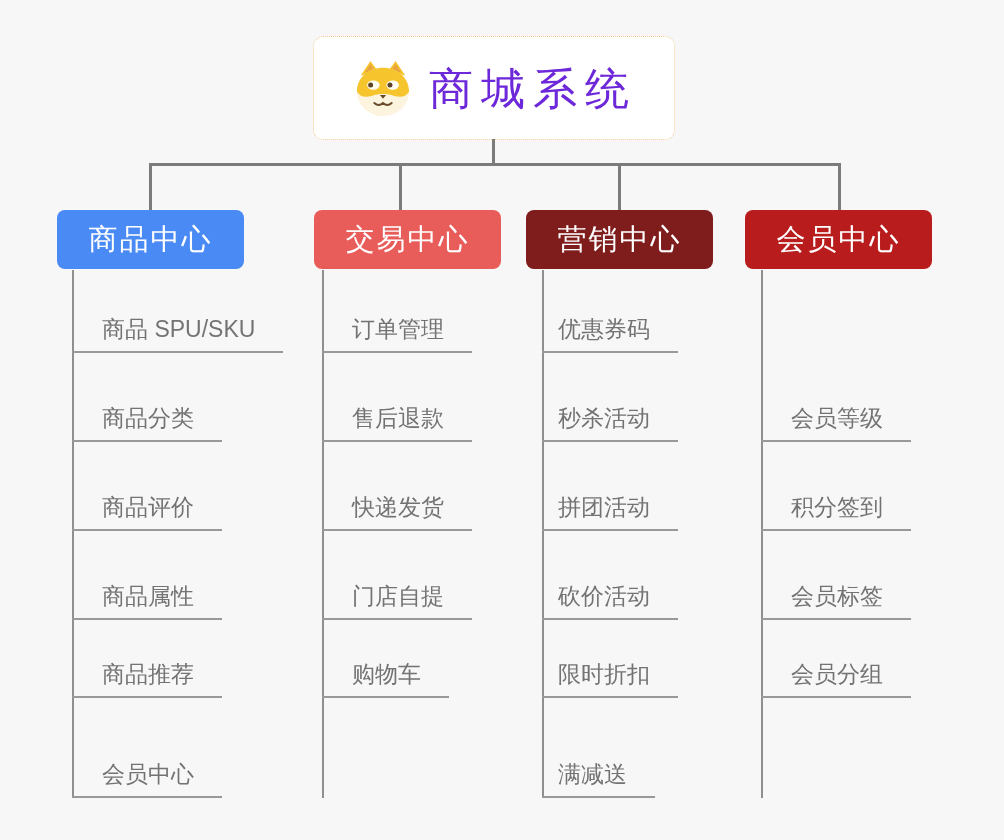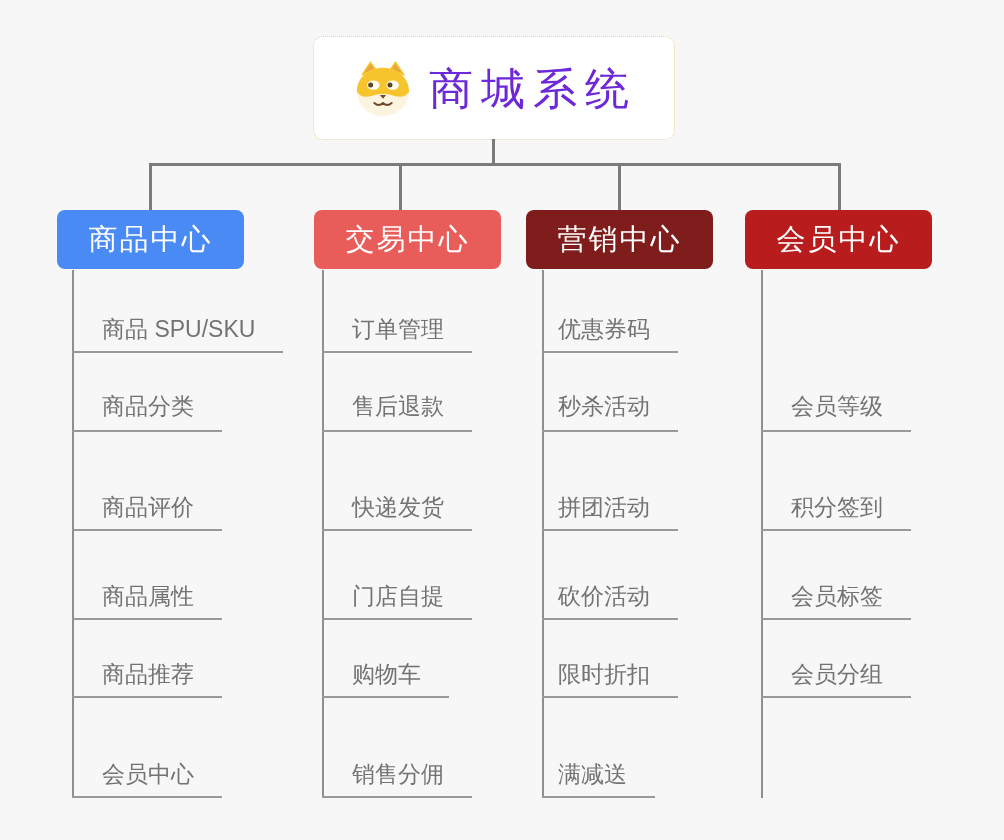--- a/index.html
+++ b/index.html
@@ -66,21 +66,21 @@
     font-size:23px;color:#737373;
     padding:0 28px 7px 30px;
     border-bottom:2px solid #999999;
     line-height:1.25;
   }
   .lx-0{left:72px;}
   .lx-1{left:322px;}
   .lx-2{left:542px;padding-left:16px;}
   .lx-3{left:761px;}
   .ly-0{bottom:487px;}
-  .ly-1{bottom:408px;font-family:Liberation Mono, monospace;}
+  .ly-1{bottom:398px;}
   .ly-2{bottom:309px;}
   .ly-3{bottom:220px;}
   .ly-4{bottom:142px;}
   .ly-5{bottom:42px;}
 </style>
 </head>
 <body>
 
 <div id="stage">
 
@@ -126,21 +126,20 @@
   <div class="leaf lx-0 ly-2">商品评价</div>
   <div class="leaf lx-0 ly-3">商品属性</div>
   <div class="leaf lx-0 ly-4">商品推荐</div>
   <div class="leaf lx-0 ly-5">会员中心</div>
 
   <div class="leaf lx-1 ly-0">订单管理</div>
   <div class="leaf lx-1 ly-1">售后退款</div>
   <div class="leaf lx-1 ly-2">快递发货</div>
   <div class="leaf lx-1 ly-3">门店自提</div>
   <div class="leaf lx-1 ly-4">购物车</div>
-  <div class="leaf lx-1 ly-5">销售分佣</div>
 
   <div class="leaf lx-2 ly-0">优惠券码</div>
   <div class="leaf lx-2 ly-1">秒杀活动</div>
   <div class="leaf lx-2 ly-2">拼团活动</div>
   <div class="leaf lx-2 ly-3">砍价活动</div>
   <div class="leaf lx-2 ly-4">限时折扣</div>
   <div class="leaf lx-2 ly-5">满减送</div>
 
   <div class="leaf lx-3 ly-1">会员等级</div>
   <div class="leaf lx-3 ly-2">积分签到</div>

